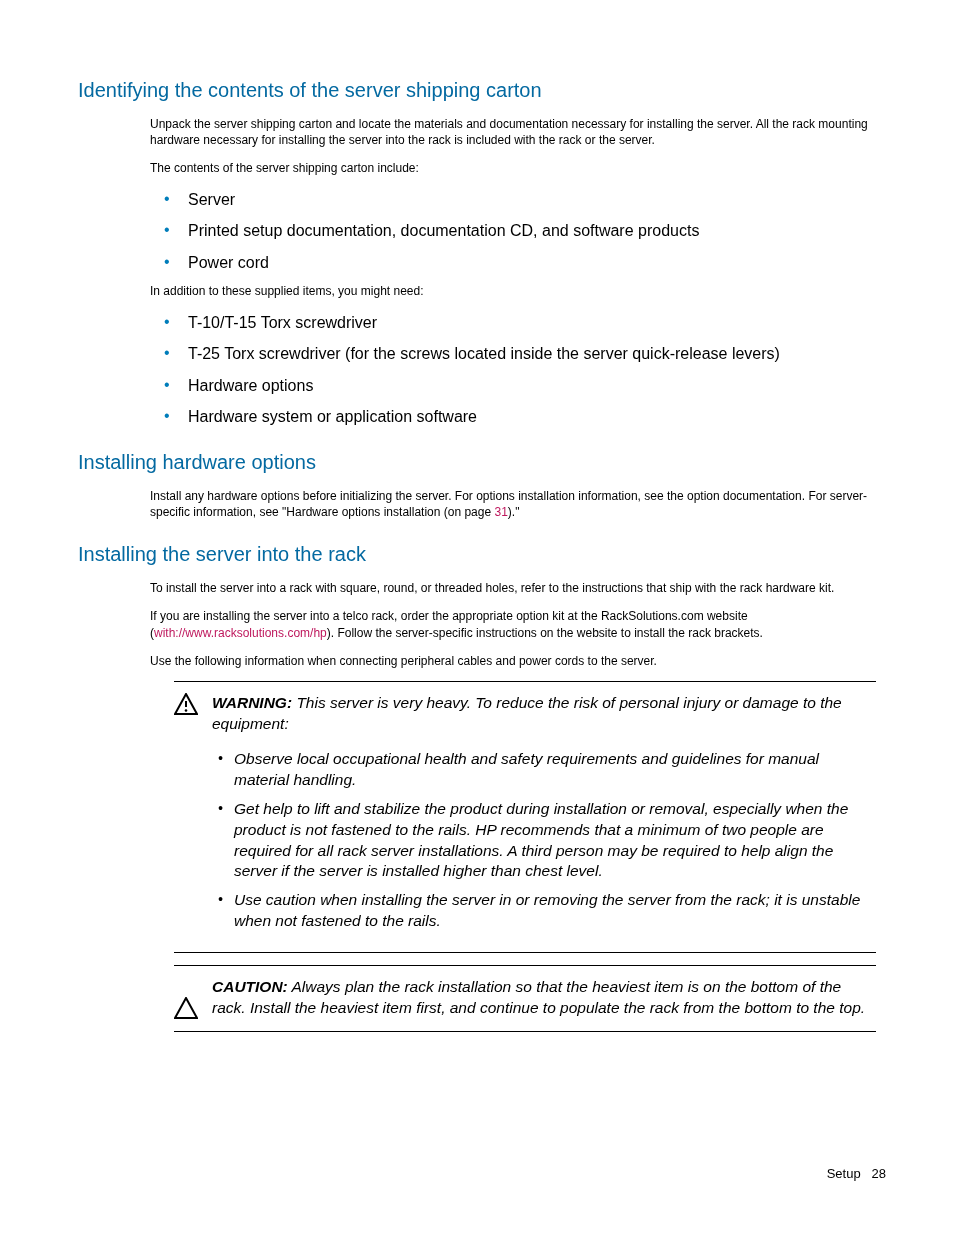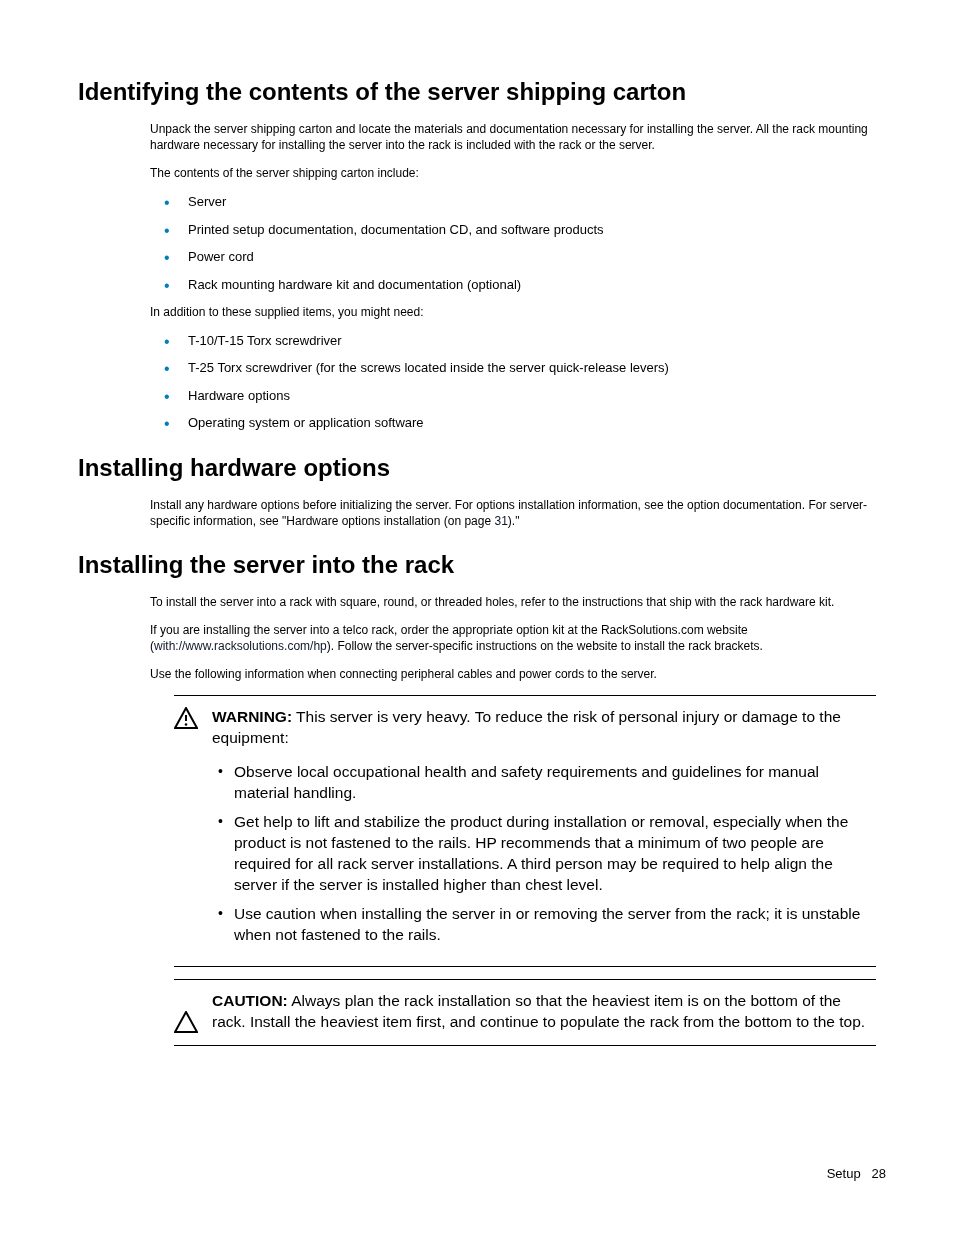--- a/index.html
+++ b/index.html
@@ -7,23 +7,23 @@
     body {
       font-family: Futura, "Century Gothic", Arial, sans-serif;
       width: 954px;
       height: 1235px;
       background: #fff;
       color: #000;
       position: relative;
       padding: 78px 78px 40px 78px;
     }
     h1 {
-      color: #000000;
-      font-weight: 700;
-      font-size: 24px;
+      color: #0369a1;
+      font-weight: 400;
+      font-size: 20px;
       margin-bottom: 14px;
       line-height: 1.2;
     }
     h1.section2 { margin-top: 22px; }
     h1.section3 { margin-top: 22px; }
     .body-indent {
       margin-left: 72px;
     }
     p {
       font-size: 12px;
@@ -31,36 +31,37 @@
       margin-bottom: 12px;
     }
     ul.bullets {
       list-style: none;
       padding-left: 0;
       margin-bottom: 10px;
     }
     ul.bullets > li {
       position: relative;
       padding-left: 38px;
-      font-size: 13px;
+      font-size: 16px;
       line-height: 1.35;
       margin-bottom: 10px;
     }
     ul.bullets > li::before {
       content: "•";
       position: absolute;
       left: 14px;
       top: -1px;
       color: #007dba;
       font-size: 16px;
     }
-    .link { color: #0f172a; }
+    .link { color: #be185d; }
     .admonition-wrap {
       margin-left: 24px;
       margin-right: 0;
+      font-style: italic;
     }
     .admonition {
       border-top: 1px solid #000;
       border-bottom: 1px solid #000;
       padding: 11px 0 12px 0;
       display: flex;
       gap: 14px;
       margin-bottom: 12px;
     }
     .admonition.caution-box { margin-top: 2px; align-items: flex-end; }
@@ -96,28 +97,27 @@
 <body>
 
 <h1>Identifying the contents of the server shipping carton</h1>
 <div class="body-indent">
   <p>Unpack the server shipping carton and locate the materials and documentation necessary for installing the server. All the rack mounting hardware necessary for installing the server into the rack is included with the rack or the server.</p>
   <p>The contents of the server shipping carton include:</p>
   <ul class="bullets">
     <li>Server</li>
     <li>Printed setup documentation, documentation CD, and software products</li>
     <li>Power cord</li>
-    <li>Rack mounting hardware kit and documentation (optional)</li>
   </ul>
   <p>In addition to these supplied items, you might need:</p>
   <ul class="bullets">
     <li>T-10/T-15 Torx screwdriver</li>
     <li>T-25 Torx screwdriver (for the screws located inside the server quick-release levers)</li>
     <li>Hardware options</li>
-    <li>Operating system or application software</li>
+    <li>Hardware system or application software</li>
   </ul>
 </div>
 
 <h1 class="section2">Installing hardware options</h1>
 <div class="body-indent">
   <p>
     <span>Install any hardware options before initializing the server. For options installation information, see the option documentation. For server-specific information, see "Hardware options installation (on page </span><span class="link">31</span><span>)."</span>
   </p>
 </div>
 

